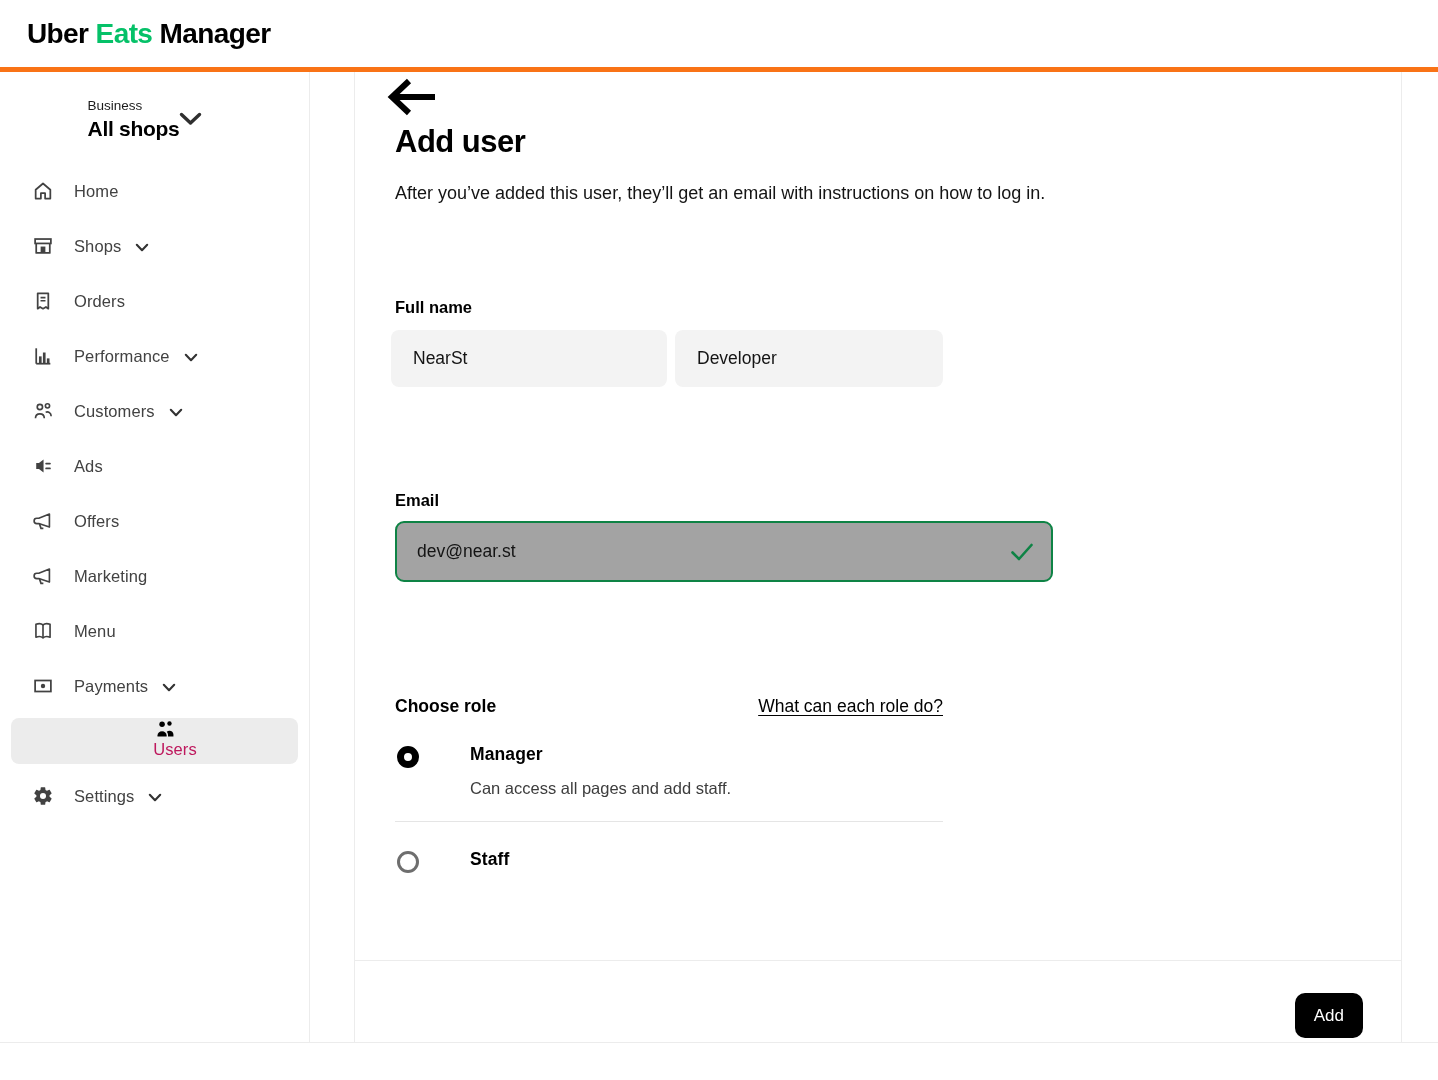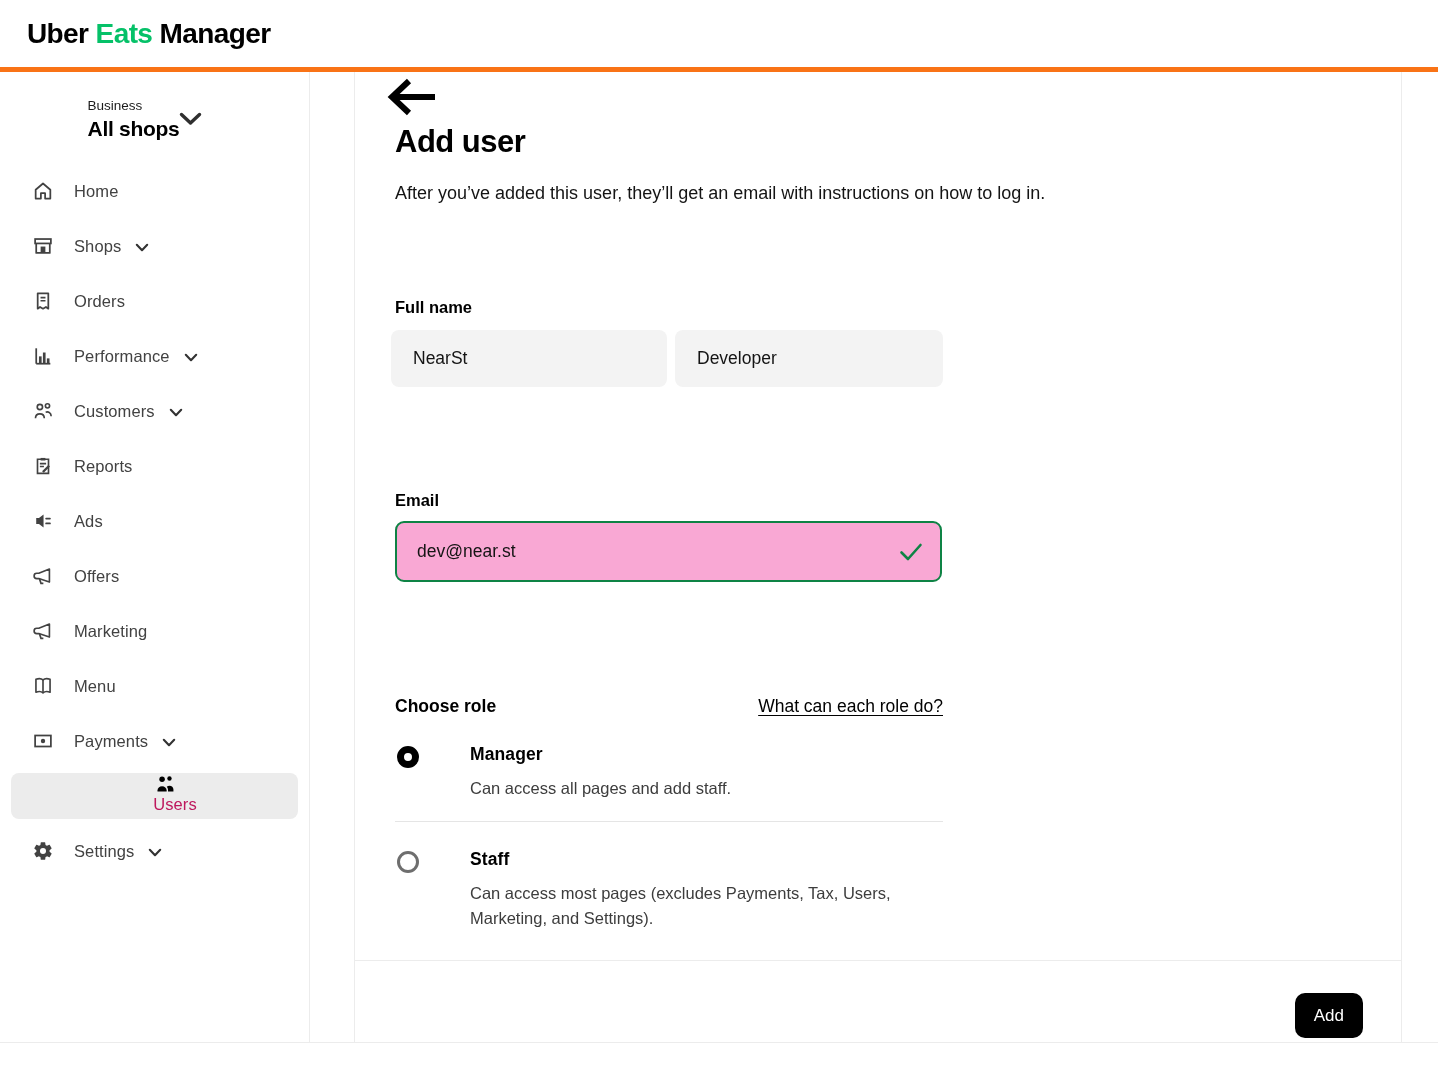--- a/index.html
+++ b/index.html
@@ -46,22 +46,22 @@
   .lbl-fullname { top:226px; }
   .lbl-email { top:419px; }
 
   .name-row { position:absolute; left:36px; top:258px; display:flex; gap:8px; }
   .name-input { height:57px; border:none; border-radius:8px; background:#f3f3f3;
     font-size:17.5px; color:#141414; padding:0 22px;
     font-family:"Liberation Sans", sans-serif; }
   .name-input.first { width:276px; }
   .name-input.last  { width:268px; }
 
-  .email-wrap { position:absolute; left:40px; top:449px; width:547px; height:61px;
-    border:2px solid #0E8345; border-radius:9px; background:#f9a8d4;
+  .email-wrap { position:absolute; left:40px; top:449px; width:658px; height:61px;
+    border:2px solid #0E8345; border-radius:9px; background:#a3a3a3;
     display:flex; align-items:center; }
   .email-input { flex:1; height:100%; border:none; background:transparent;
     font-size:17.5px; color:#141414; padding:0 20px;
     font-family:"Liberation Sans", sans-serif; outline:none; }
   .email-check { margin-right:16px; display:inline-flex; }
 
   .role-header { position:absolute; left:40px; top:624px; width:548px; display:flex;
     justify-content:space-between; align-items:baseline; }
   .role-header .choose { font-size:17.5px; font-weight:700; }
   .role-link { font-size:17.5px; font-weight:500; color:#000; text-decoration:underline;
@@ -170,31 +170,20 @@
           <span class="label">Customers</span>
           <span class="chev">
             <svg width="14" height="10" viewBox="0 0 14 10">
               <path d="M1.8 1.8 L7 7.2 L12.2 1.8" fill="none" stroke="#333" stroke-width="2.1" stroke-linecap="round" stroke-linejoin="round"></path>
             </svg>
           </span>
         </div>
         <div class="nav-item">
           <span class="icon">
             <svg width="22" height="22" viewBox="0 0 24 24">
-              <path d="M6 4.6 H18 V20 H6 Z" fill="none" stroke="#424242" stroke-width="1.8"></path>
-              <rect x="9.4" y="3.2" width="5.2" height="2.8" fill="#424242"></rect>
-              <path d="M8.6 9.4 H15.4 M8.6 12.6 H13" stroke="#424242" stroke-width="1.7"></path>
-              <path d="M11 17.6 L17.8 10.8 L19.6 12.6 L12.8 19.4 Z" fill="#424242"></path>
-            </svg>
-          </span>
-          <span class="label">Reports</span>
-        </div>
-        <div class="nav-item">
-          <span class="icon">
-            <svg width="22" height="22" viewBox="0 0 24 24">
               <path d="M12.6 4.8 L7.6 8.8 H4.6 V15.2 H7.6 L12.6 19.2 Z" fill="#424242"></path>
               <path d="M15.4 9.3 H19.6 M15.4 14.7 H19.6" stroke="#424242" stroke-width="1.9" stroke-linecap="round"></path>
             </svg>
           </span>
           <span class="label">Ads</span>
         </div>
         <div class="nav-item">
           <span class="icon">
             <svg width="22" height="22" viewBox="0 0 24 24">
               <path d="M19 4.4 V18.6 L7.4 14.8 H5.2 A2.9 2.9 0 0 1 5.2 9 H7.4 Z" fill="none" stroke="#424242" stroke-width="1.8" stroke-linejoin="round"></path>
@@ -300,21 +289,20 @@
         <span class="radio checked" role="radio" aria-checked="true"></span>
         <span class="role-name">Manager</span>
         <div class="role-desc">Can access all pages and add staff.</div>
       </div>
 
       <div class="role-divider"></div>
 
       <div class="role-option role-staff">
         <span class="radio unchecked" role="radio" aria-checked="false"></span>
         <span class="role-name">Staff</span>
-        <div class="role-desc">Can access most pages (excludes Payments, Tax, Users, Marketing, and Settings).</div>
       </div>
 
       <div class="footer-divider"></div>
       <button class="add-btn">Add</button>
 
     </div>
   </main>
 </div>
 
 </body></html>

